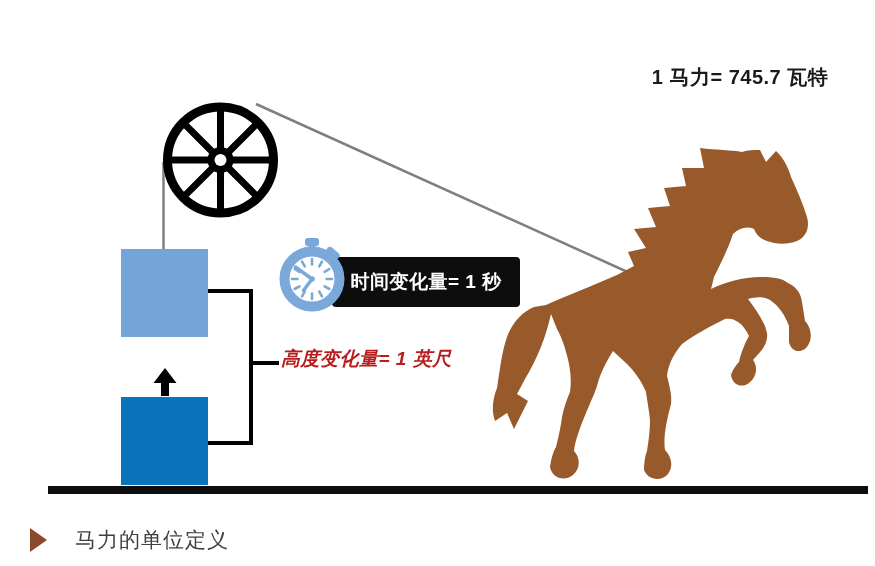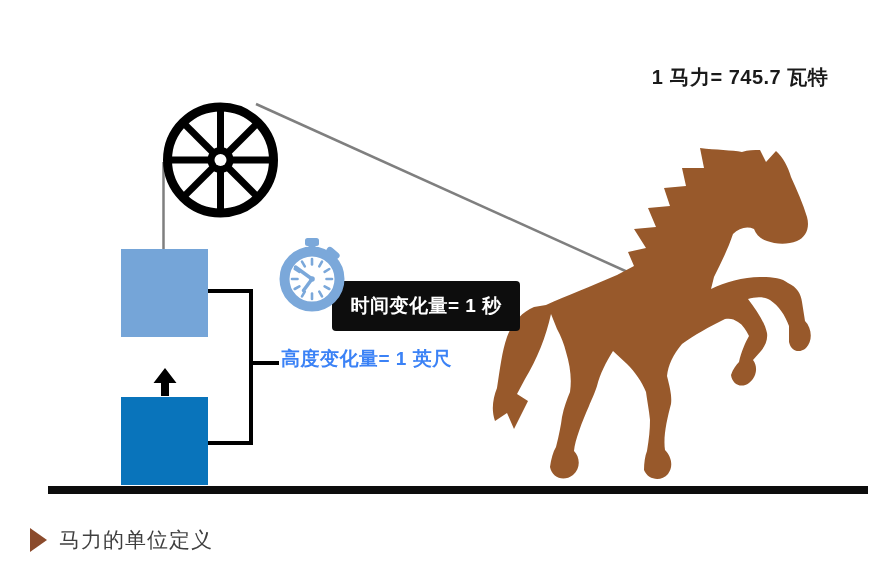--- a/index.html
+++ b/index.html
@@ -23,31 +23,31 @@
   .base-svg{position:absolute;left:0;top:0;z-index:1;}
   .equation{
     position:absolute;left:610px;top:64px;width:260px;z-index:2;
     text-align:center;font-size:20px;font-weight:600;color:var(--ink);
     letter-spacing:0.5px;
   }
   .time-badge{
     position:absolute;left:332px;top:257px;width:188px;height:50px;z-index:2;
     background:var(--label-bg);border-radius:4px;
     display:flex;align-items:center;justify-content:center;
-    color:#ffffff;font-size:19px;font-weight:600;letter-spacing:0.5px;margin-top:24px;
+    color:#ffffff;font-size:19px;font-weight:600;letter-spacing:0.5px;
   }
   .stopwatch-wrap{position:absolute;left:268px;top:228px;z-index:3;}
   .measure-text{
     position:absolute;left:281px;top:344px;z-index:2;
-    font-size:19px;font-weight:600;color:#3b82f6;line-height:29px;
-    letter-spacing:0.5px;white-space:nowrap;
+    font-size:19px;font-weight:600;color:#b91c1c;line-height:29px;
+    letter-spacing:0.5px;white-space:nowrap;font-style:italic;
   }
   .caption{
     position:absolute;left:30px;top:526px;z-index:2;
-    display:flex;align-items:center;gap:12px;
+    display:flex;align-items:center;gap:28px;
   }
   .caption-marker{
     width:0;height:0;
     border-left:17px solid var(--caption-brown);
     border-top:12px solid transparent;
     border-bottom:12px solid transparent;
   }
   .caption-text{font-size:21px;color:#3F3F3F;letter-spacing:1px;}
 </style>
 </head>

